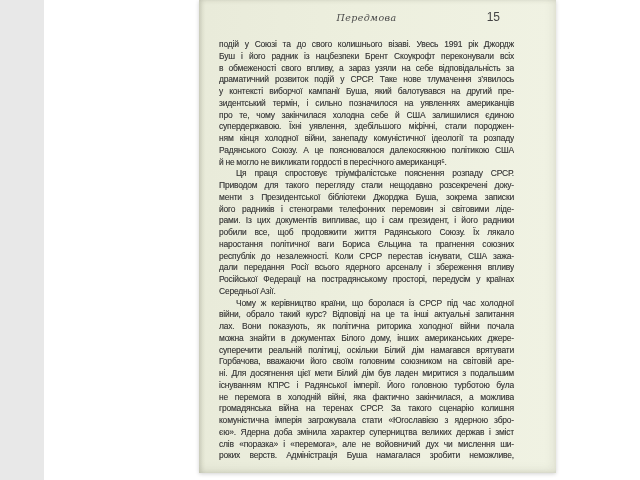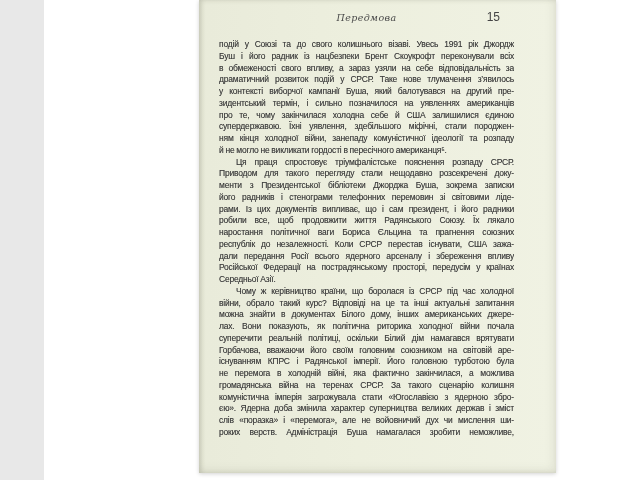--- a/index.html
+++ b/index.html
@@ -103,38 +103,40 @@
       <div class="body-text">
           <div class="line">подій у Союзі та до свого колишнього візаві. Увесь 1991 рік Джордж</div>
           <div class="line">Буш і його радник із нацбезпеки Брент Скоукрофт переконували всіх</div>
           <div class="line">в обмеженості свого впливу, а зараз узяли на себе відповідальність за</div>
           <div class="line">драматичний розвиток подій у СРСР. Таке нове тлумачення з’явилось</div>
           <div class="line">у контексті виборчої кампанії Буша, який балотувався на другий пре-</div>
           <div class="line">зидентський термін, і сильно позначилося на уявленнях американців</div>
           <div class="line">про те, чому закінчилася холодна себе й США залишилися єдиною</div>
           <div class="line">супердержавою. Їхні уявлення, здебільшого міфічні, стали породжен-</div>
           <div class="line">ням кінця холодної війни, занепаду комуністичної ідеології та розпаду</div>
+          <div class="line">Радянського Союзу. А це пояснювалося далекосяжною політикою США</div>
           <div class="line lastline">й не могло не викликати гордості в пересічного американця⁵.</div>
           <div class="line indent">Ця праця спростовує тріумфалістське пояснення розпаду СРСР.</div>
           <div class="line">Приводом для такого перегляду стали нещодавно розсекречені доку-</div>
           <div class="line">менти з Президентської бібліотеки Джорджа Буша, зокрема записки</div>
           <div class="line">його радників і стенограми телефонних перемовин зі світовими ліде-</div>
           <div class="line">рами. Із цих документів випливає, що і сам президент, і його радники</div>
           <div class="line">робили все, щоб продовжити життя Радянського Союзу. Їх лякало</div>
           <div class="line">наростання політичної ваги Бориса Єльцина та прагнення союзних</div>
           <div class="line">республік до незалежності. Коли СРСР перестав існувати, США зажа-</div>
           <div class="line">дали передання Росії всього ядерного арсеналу і збереження впливу</div>
           <div class="line">Російської Федерації на пострадянському просторі, передусім у країнах</div>
           <div class="line lastline">Середньої Азії.</div>
           <div class="line indent">Чому ж керівництво країни, що боролася із СРСР під час холодної</div>
           <div class="line">війни, обрало такий курс? Відповіді на це та інші актуальні запитання</div>
+          <div class="line">лах. Вони показують, як політична риторика холодної війни почала</div>
           <div class="line">можна знайти в документах Білого дому, інших американських джере-</div>
-          <div class="line">лах. Вони показують, як політична риторика холодної війни почала</div>
           <div class="line">суперечити реальній політиці, оскільки Білий дім намагався врятувати</div>
           <div class="line">Горбачова, вважаючи його своїм головним союзником на світовій аре-</div>
+          <div class="line">ні. Для досягнення цієї мети Білий дім був ладен миритися з подальшим</div>
           <div class="line">існуванням КПРС і Радянської імперії. Його головною турботою була</div>
           <div class="line">не перемога в холодній війні, яка фактично закінчилася, а можлива</div>
           <div class="line">громадянська війна на теренах СРСР. За такого сценарію колишня</div>
           <div class="line">комуністична імперія загрожувала стати «Югославією з ядерною збро-</div>
           <div class="line">єю». Ядерна доба змінила характер суперництва великих держав і зміст</div>
           <div class="line">слів «поразка» і «перемога», але не войовничий дух чи мислення ши-</div>
           <div class="line">роких верств. Адміністрація Буша намагалася зробити неможливе,</div>
         </div>
     </div>
   </div>

